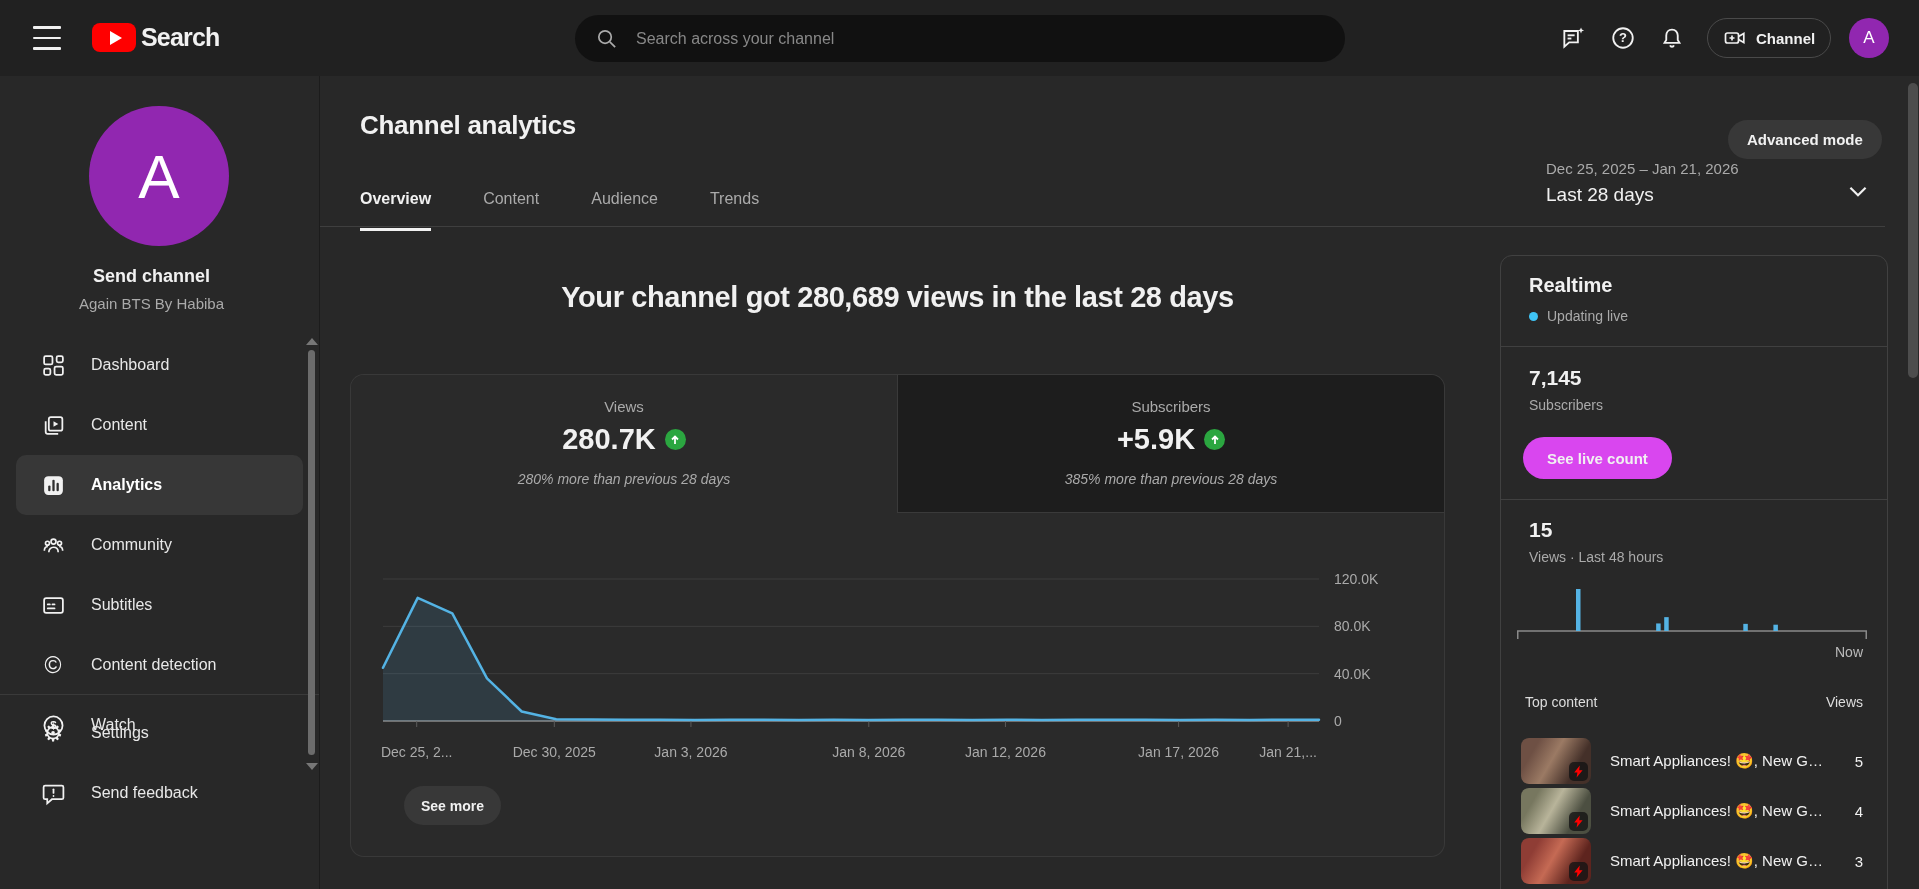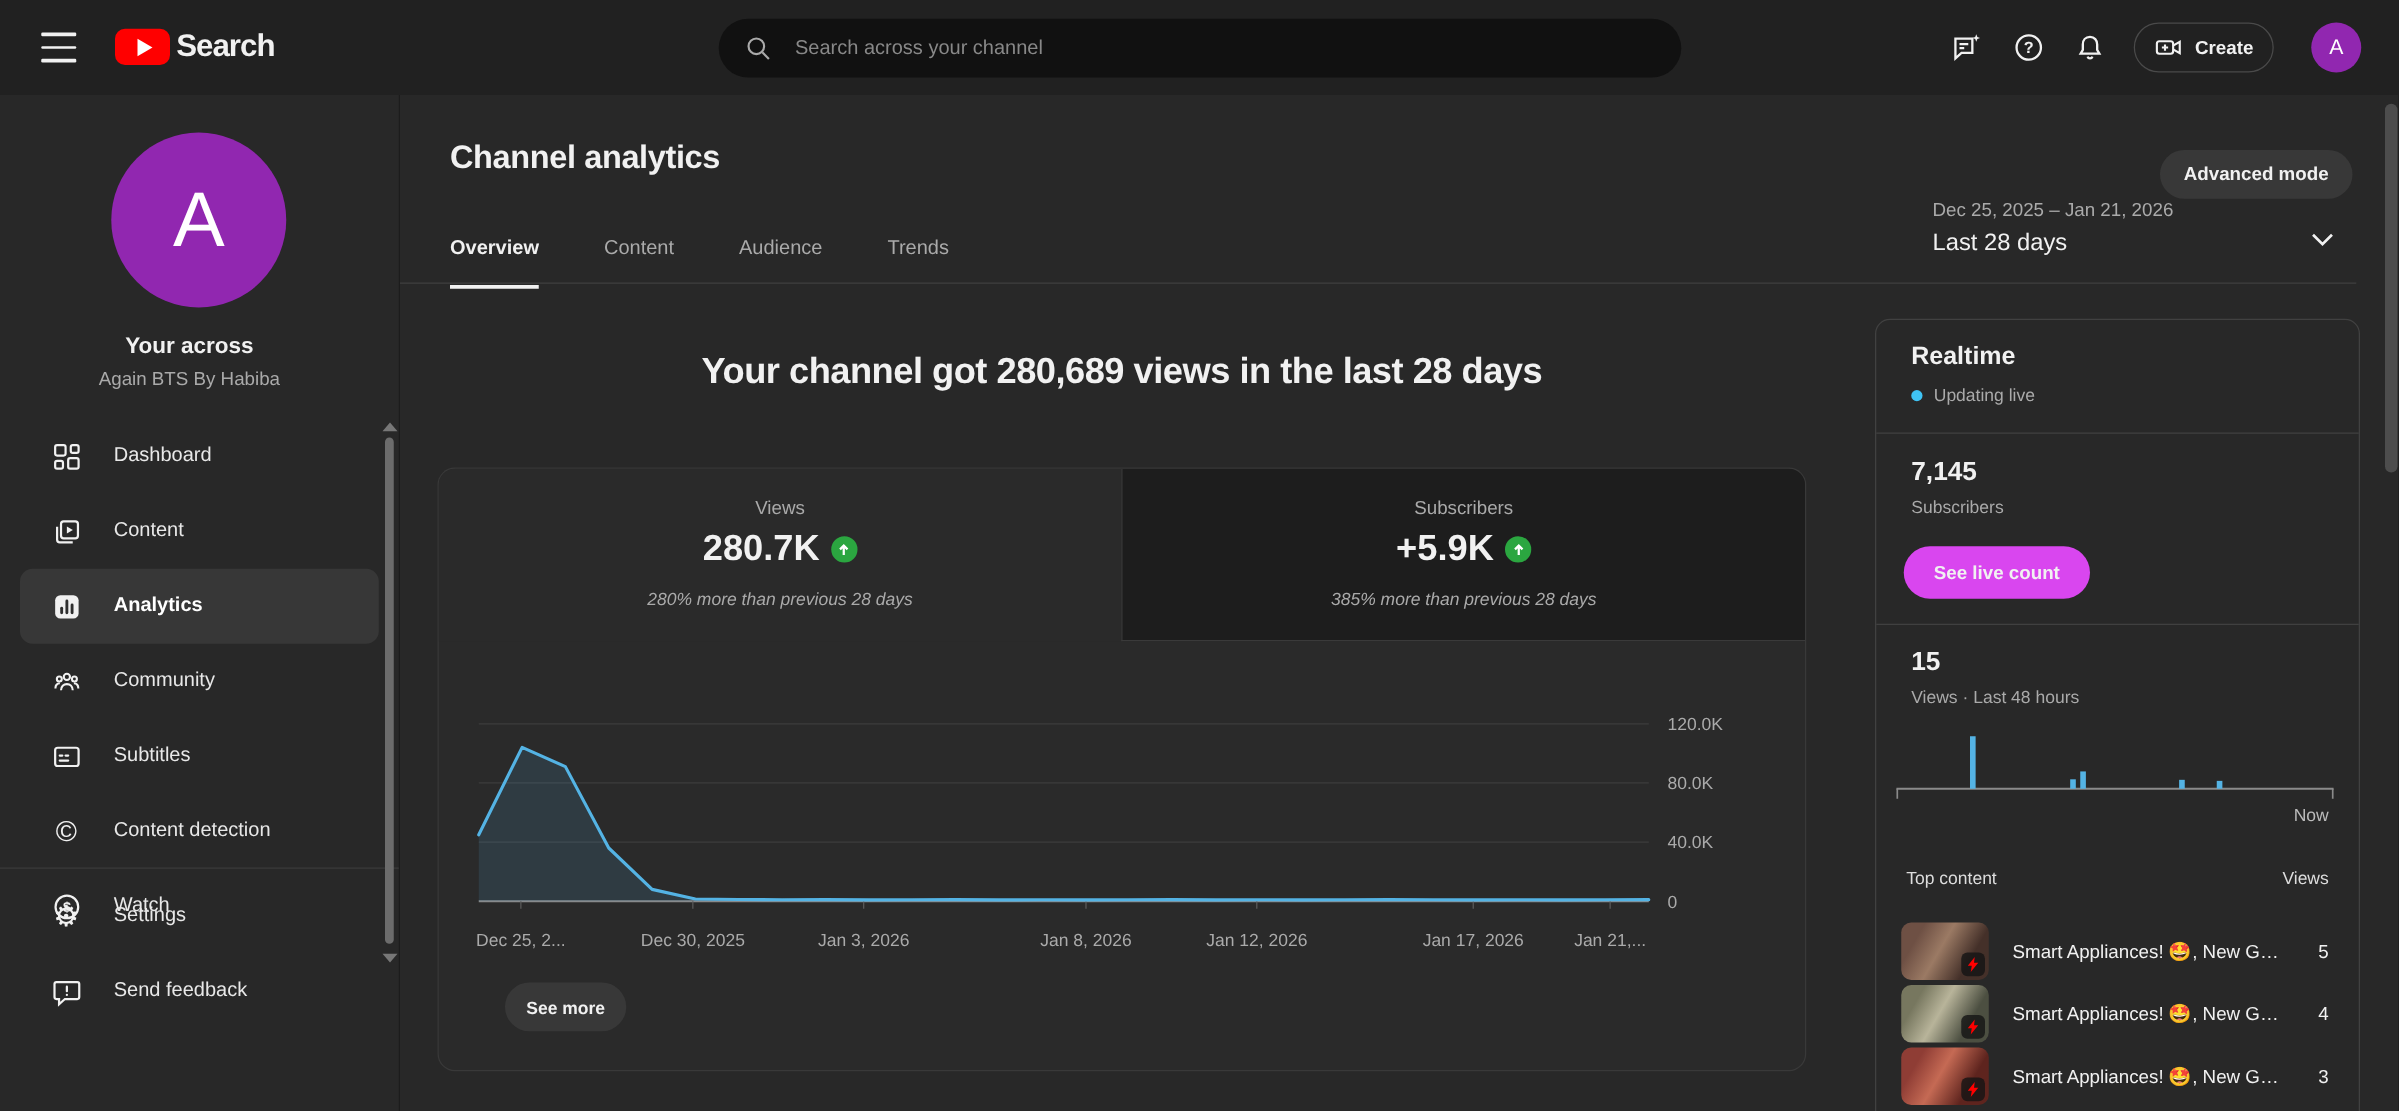--- a/index.html
+++ b/index.html
@@ -124,32 +124,32 @@
     <svg class="tb-icon" style="left:1659px" viewBox="0 0 24 24" fill="none" stroke="#f1f1f1" stroke-width="1.7">
       <path d="M12,4.2 c-3.3,0 -5.3,2.4 -5.3,5.6 v4 l-1.6,2.7 h13.8 l-1.6,-2.7 v-4 c0,-3.2 -2,-5.6 -5.3,-5.6 z"></path>
       <path d="M10.2,18.8 a1.9,1.9 0 0 0 3.6,0"></path>
     </svg>
     <button class="create-btn">
       <svg width="24" height="24" viewBox="0 0 24 24" fill="none" stroke="#f1f1f1" stroke-width="1.7">
           <rect x="2.5" y="7" width="13" height="10" rx="2"></rect>
           <path d="M15.5,10.5 L20.8,7.5 v9 l-5.3,-3"></path>
           <path d="M9,9.5 v5 M6.5,12 h5"></path>
         </svg>
-      <span>Create</span>
+      <span>Channel</span>
     </button>
     <div class="tb-avatar">
         <span>A</span>
       </div>
   </div>
 
   <div class="sidebar">
     <div class="ch-avatar">
         <span>A</span>
       </div>
-    <div class="ch-label">Your across</div>
+    <div class="ch-label">Send channel</div>
     <div class="ch-name">Again BTS By Habiba</div>
 
     <div class="nav">
       <div class="nav-item">
         <span class="nicon">
           <svg width="25" height="25" viewBox="0 0 24 24" fill="none" stroke="#f1f1f1" stroke-width="1.7">
               <rect x="3" y="3" width="8" height="8" rx="1.5"></rect>
               <rect x="15" y="3" width="6" height="6" rx="1.5"></rect>
               <rect x="3" y="15" width="6" height="6" rx="1.5"></rect>
               <rect x="13" y="13" width="8" height="8" rx="1.5"></rect>

